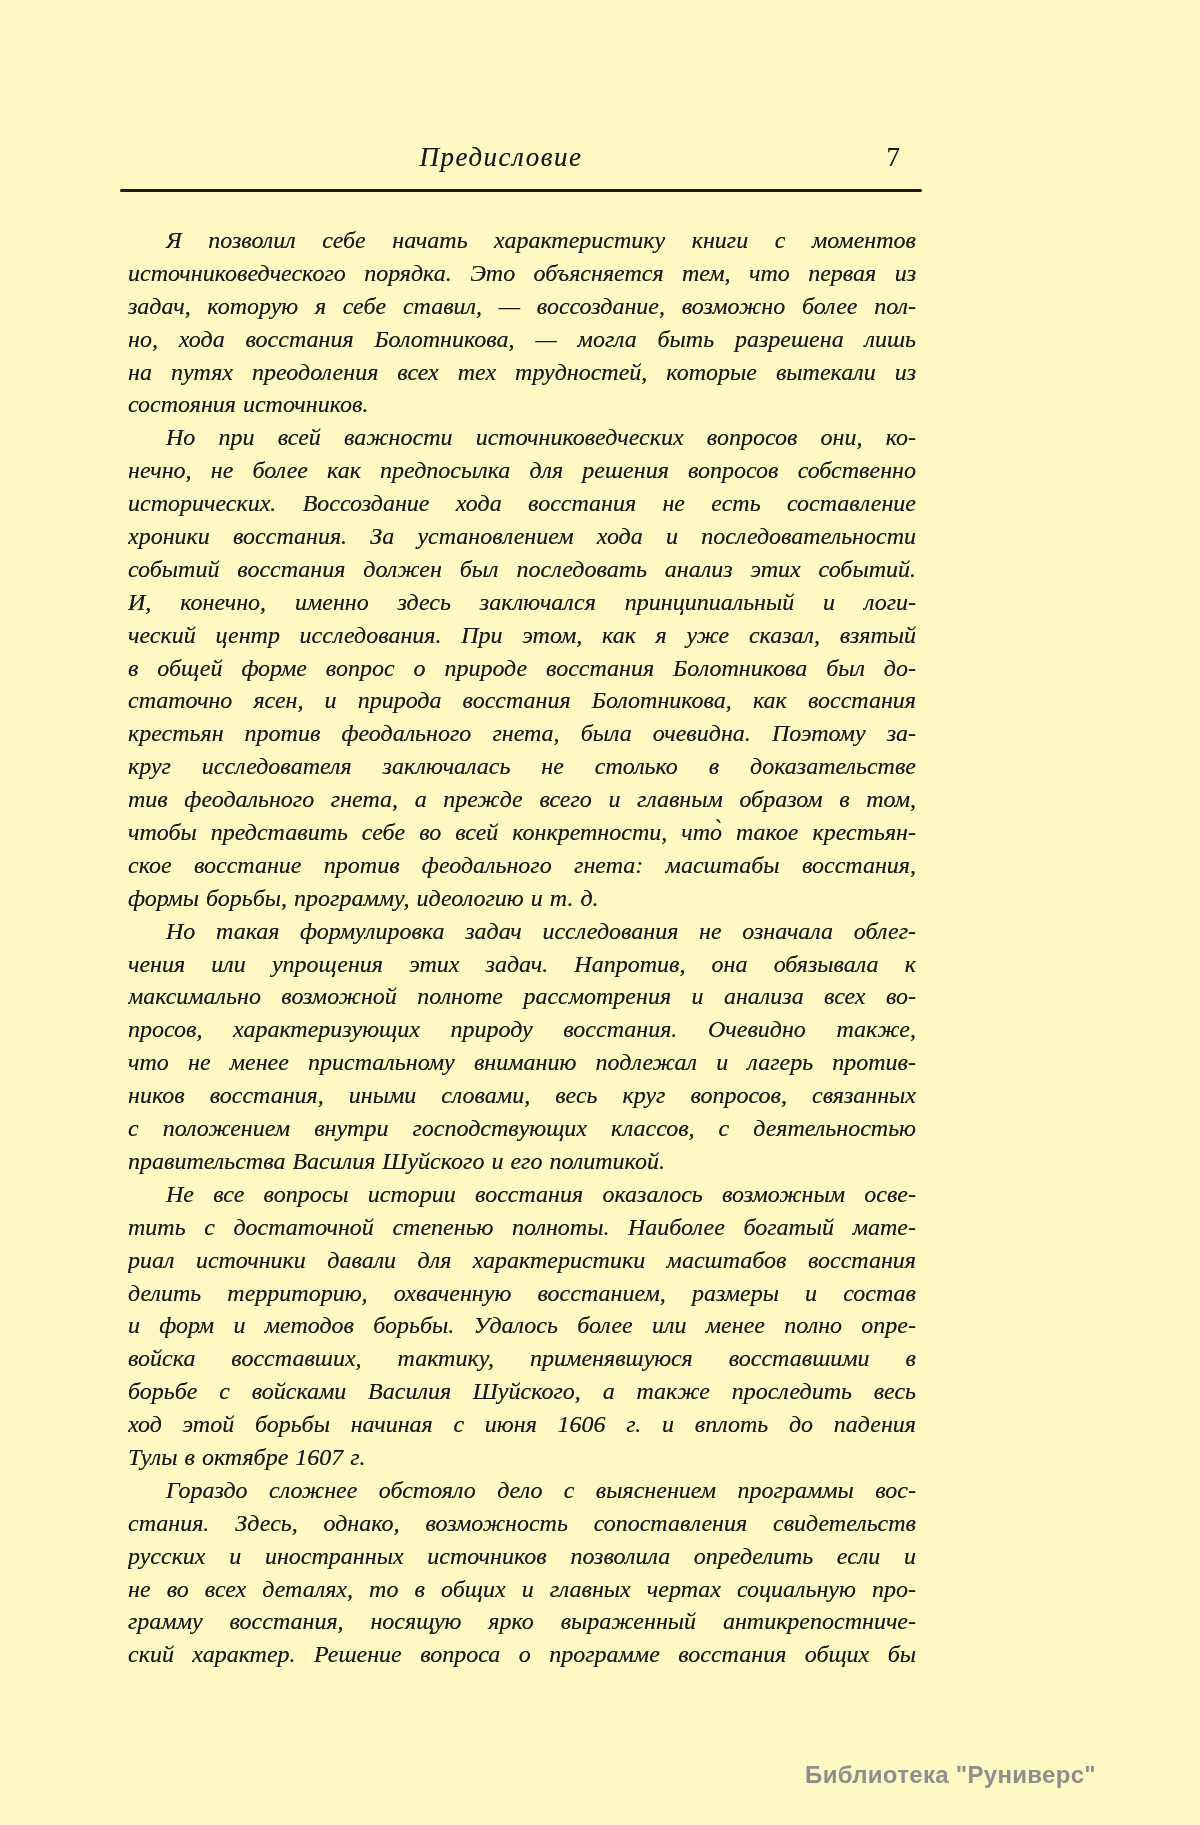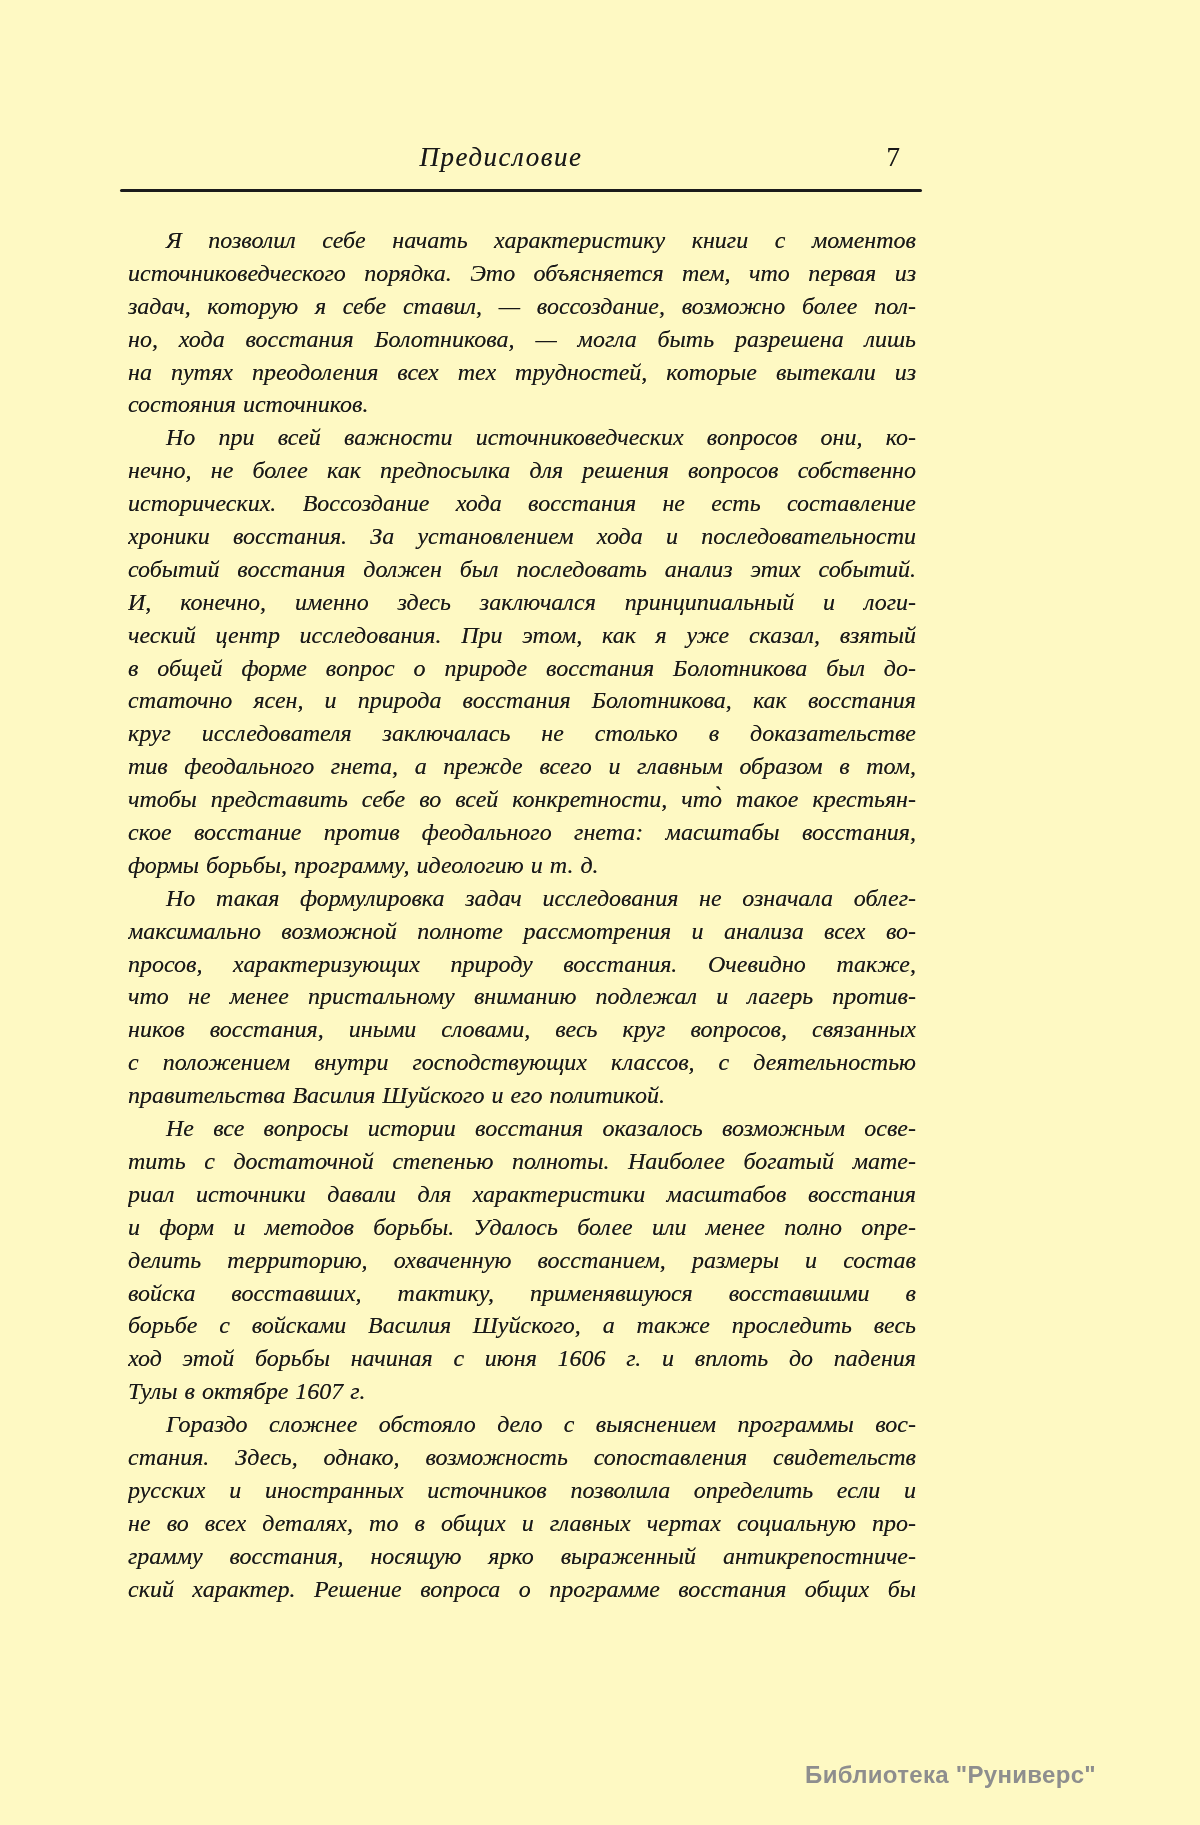--- a/index.html
+++ b/index.html
@@ -108,41 +108,43 @@
       <div class="paragraph">
         <div class="line first">Но при всей важности источниковедческих вопросов они, ко-</div>
         <div class="line">нечно, не более как предпосылка для решения вопросов собственно</div>
         <div class="line">исторических. Воссоздание хода восстания не есть составление</div>
         <div class="line">хроники восстания. За установлением хода и последовательности</div>
         <div class="line">событий восстания должен был последовать анализ этих событий.</div>
         <div class="line">И, конечно, именно здесь заключался принципиальный и логи-</div>
         <div class="line">ческий центр исследования. При этом, как я уже сказал, взятый</div>
         <div class="line">в общей форме вопрос о природе восстания Болотникова был до-</div>
         <div class="line">статочно ясен, и природа восстания Болотникова, как восстания</div>
+        <div class="line">крестьян против феодального гнета, была очевидна. Поэтому за-</div>
         <div class="line">круг исследователя заключалась не столько в доказательстве</div>
         <div class="line">тив феодального гнета, а прежде всего и главным образом в том,</div>
         <div class="line">чтобы представить себе во всей конкретности, что̀ такое крестьян-</div>
         <div class="line">ское восстание против феодального гнета: масштабы восстания,</div>
         <div class="line endleft">формы борьбы, программу, идеологию и т. д.</div>
       </div>
       <div class="paragraph">
         <div class="line first">Но такая формулировка задач исследования не означала облег-</div>
+        <div class="line">чения или упрощения этих задач. Напротив, она обязывала к</div>
         <div class="line">максимально возможной полноте рассмотрения и анализа всех во-</div>
         <div class="line">просов, характеризующих природу восстания. Очевидно также,</div>
         <div class="line">что не менее пристальному вниманию подлежал и лагерь против-</div>
         <div class="line">ников восстания, иными словами, весь круг вопросов, связанных</div>
         <div class="line">с положением внутри господствующих классов, с деятельностью</div>
         <div class="line endleft">правительства Василия Шуйского и его политикой.</div>
       </div>
       <div class="paragraph">
         <div class="line first">Не все вопросы истории восстания оказалось возможным осве-</div>
         <div class="line">тить с достаточной степенью полноты. Наиболее богатый мате-</div>
         <div class="line">риал источники давали для характеристики масштабов восстания</div>
+        <div class="line">делить территорию, охваченную восстанием, размеры и состав</div>
         <div class="line">и форм и методов борьбы. Удалось более или менее полно опре-</div>
-        <div class="line">делить территорию, охваченную восстанием, размеры и состав</div>
         <div class="line">войска восставших, тактику, применявшуюся восставшими в</div>
         <div class="line">борьбе с войсками Василия Шуйского, а также проследить весь</div>
         <div class="line">ход этой борьбы начиная с июня 1606 г. и вплоть до падения</div>
         <div class="line endleft">Тулы в октябре 1607 г.</div>
       </div>
       <div class="paragraph">
         <div class="line first">Гораздо сложнее обстояло дело с выяснением программы вос-</div>
         <div class="line">стания. Здесь, однако, возможность сопоставления свидетельств</div>
         <div class="line">русских и иностранных источников позволила определить если и</div>
         <div class="line">не во всех деталях, то в общих и главных чертах социальную про-</div>

